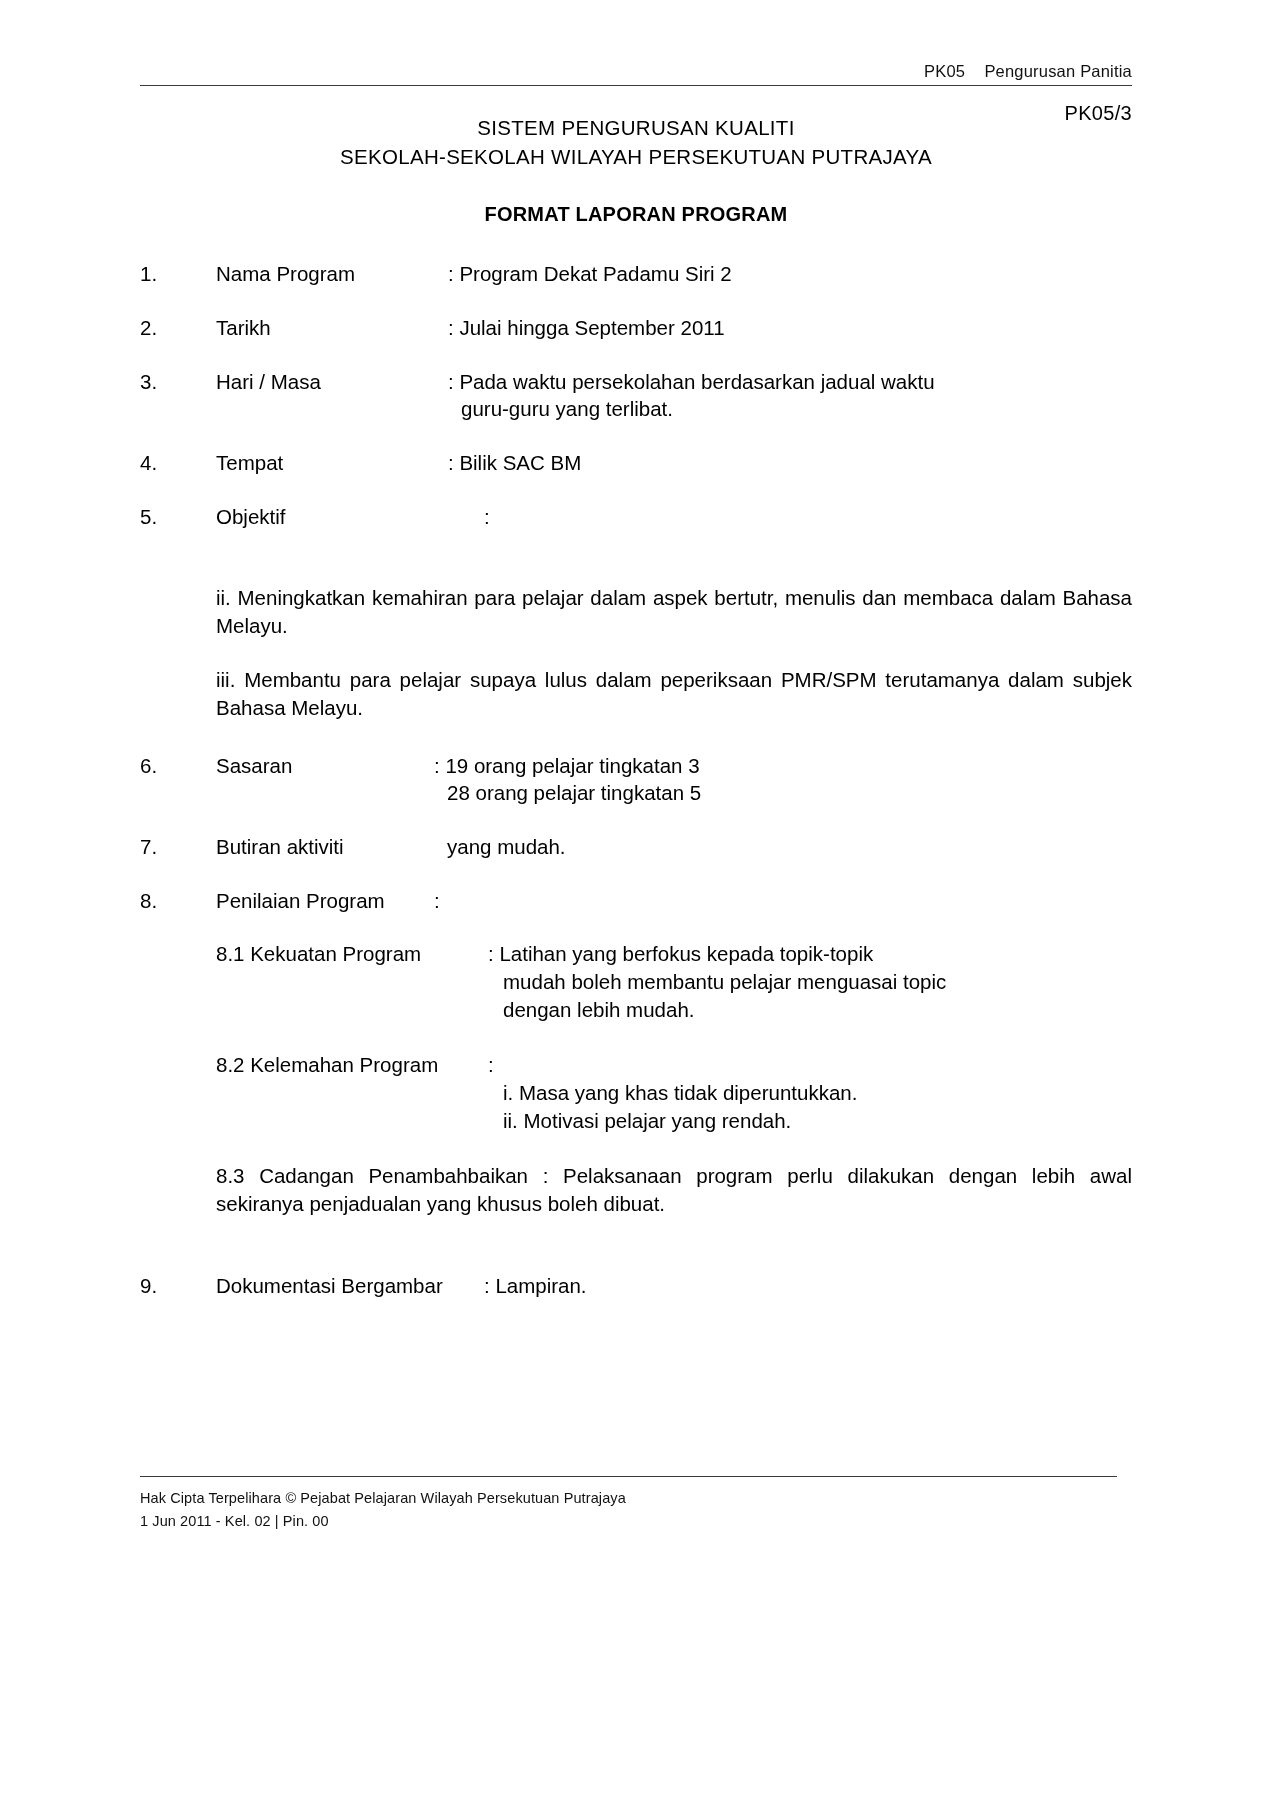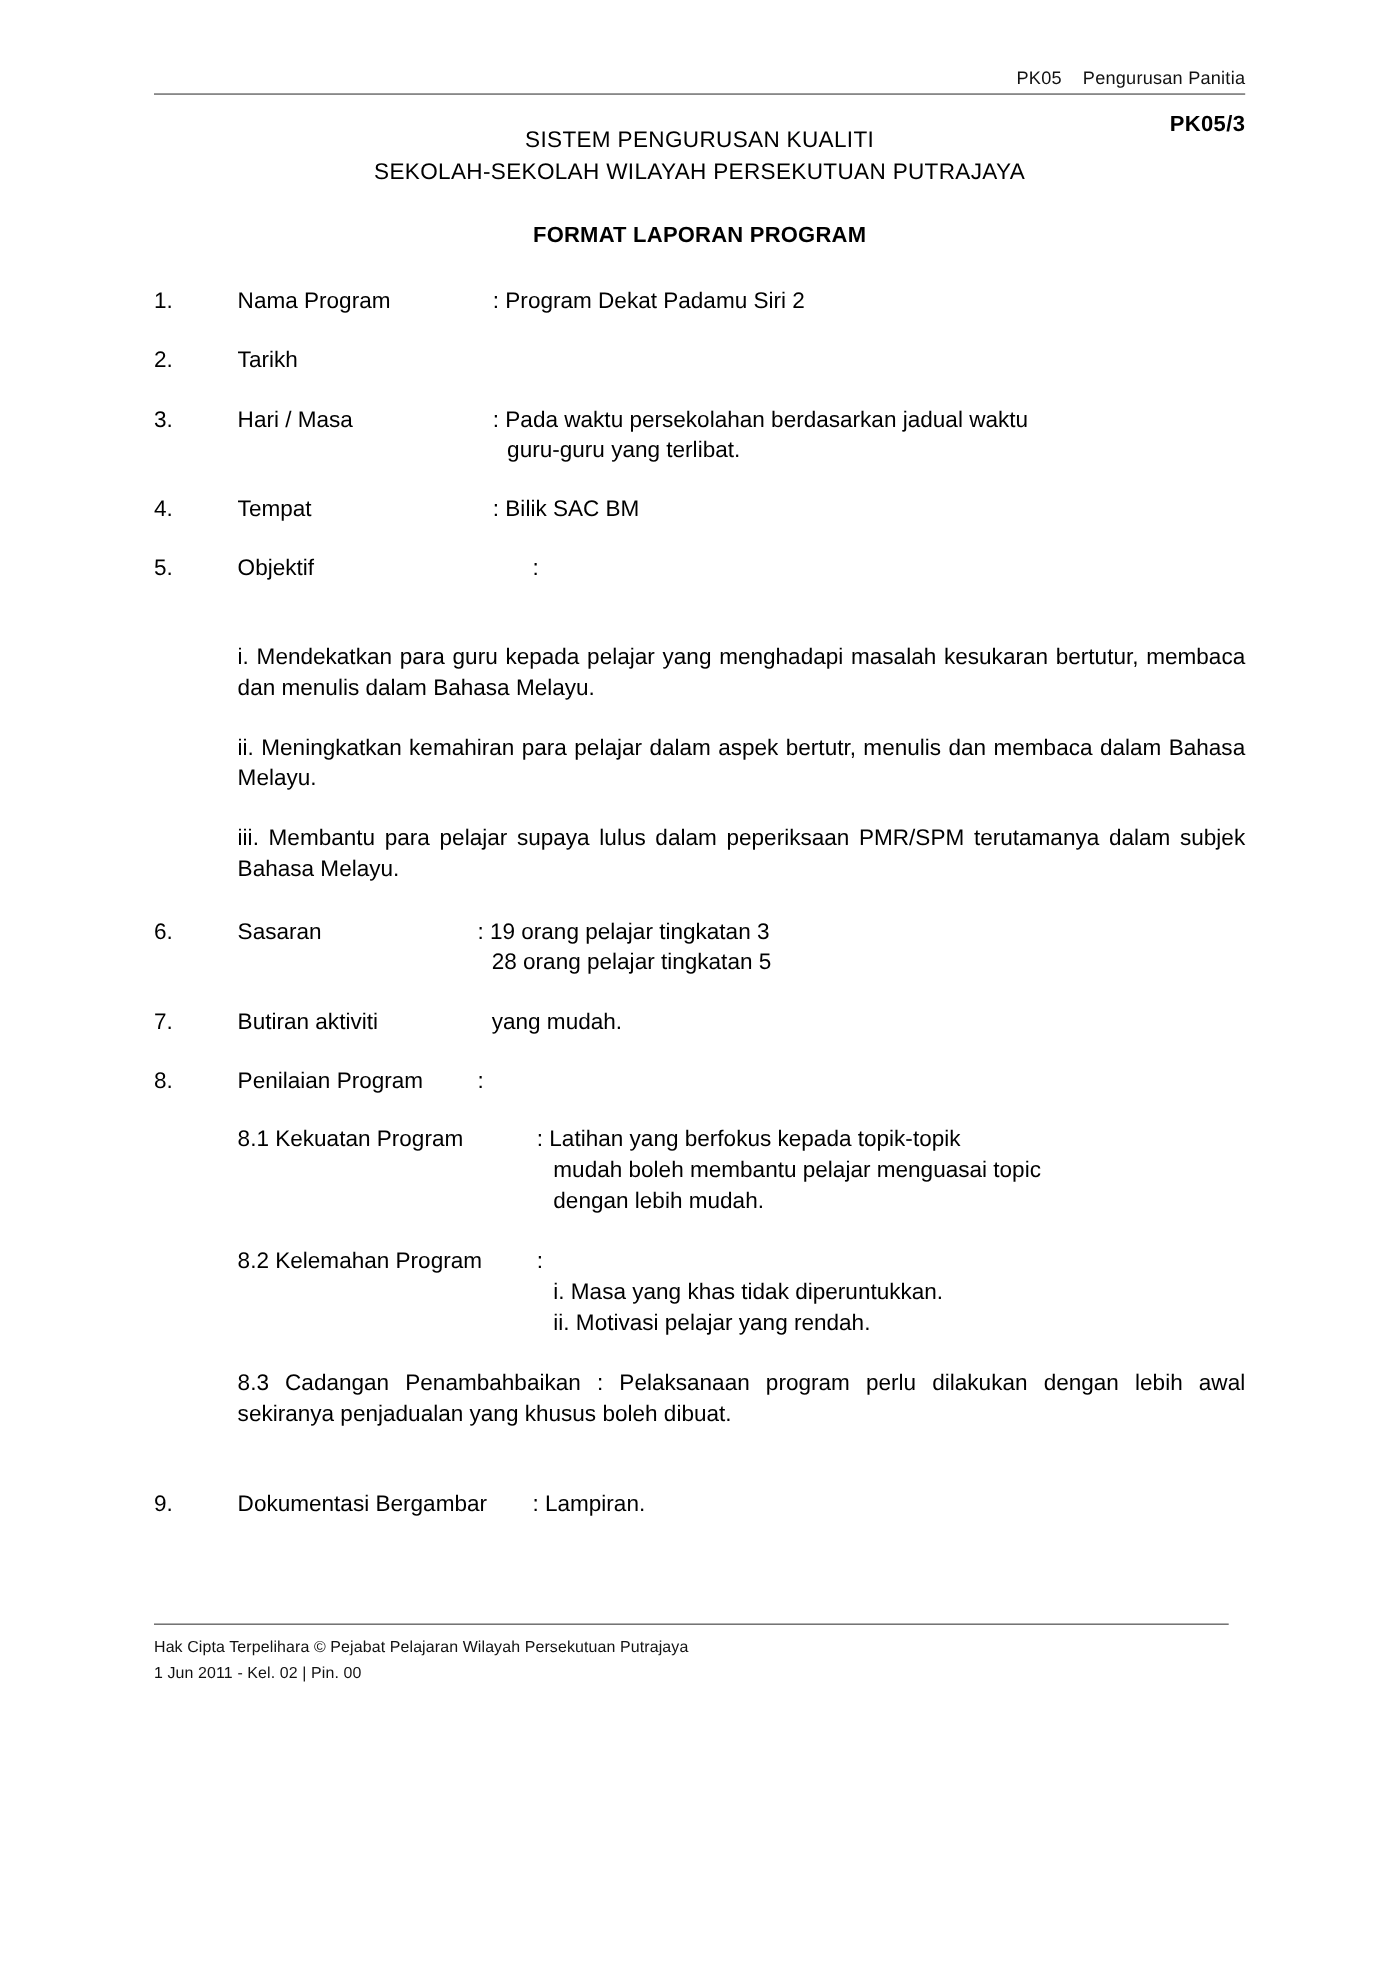--- a/index.html
+++ b/index.html
@@ -33,21 +33,21 @@
   }
   .header-rule {
     border: 0;
     border-top: 1.3px solid #3a3a3a;
     margin: 4px 0 0 0;
   }
 
   
   .doc-code {
     text-align: right;
-    font-weight: bold;
+    font-weight: normal;
     font-size: 20px;
     margin-top: 16px;
     letter-spacing: 0.3px;
   }
 
   
   .title-block {
     text-align: center;
     font-size: 20.5px;
     line-height: 1.42;
@@ -176,20 +176,21 @@
 
     <div class="row">
       <div class="num">1.</div>
       <div class="label">Nama Program</div>
       <div class="value">: Program Dekat Padamu Siri 2</div>
     </div>
 
     <div class="row">
       <div class="num">2.</div>
       <div class="label">Tarikh</div>
+      <div class="value">: Julai hingga September 2011</div>
     </div>
 
     <div class="row">
       <div class="num">3.</div>
       <div class="label">Hari / Masa</div>
       <div class="value">
         <span>: Pada waktu persekolahan berdasarkan jadual waktu</span>
         <div class="cont">guru-guru yang terlibat.</div>
       </div>
     </div>
@@ -201,21 +202,20 @@
     </div>
 
     <div class="row">
       <div class="num">5.</div>
       <div class="label-wide">Objektif</div>
       <div class="value">:</div>
     </div>
 
     <div class="spacer-lg"></div>
 
-    <p class="para">i. Mendekatkan para guru kepada pelajar yang menghadapi masalah kesukaran bertutur, membaca dan menulis dalam Bahasa Melayu.</p>
     <p class="para">ii. Meningkatkan kemahiran para pelajar dalam aspek bertutr, menulis dan membaca dalam Bahasa Melayu.</p>
     <p class="para last">iii. Membantu para pelajar supaya lulus dalam peperiksaan PMR/SPM terutamanya dalam subjek Bahasa Melayu.</p>
 
     <div class="row">
       <div class="num">6.</div>
       <div class="label-tight">Sasaran</div>
       <div class="value">
         <span>: 19 orang pelajar tingkatan 3</span>
         <div class="cont">28 orang pelajar tingkatan 5</div>
       </div>

